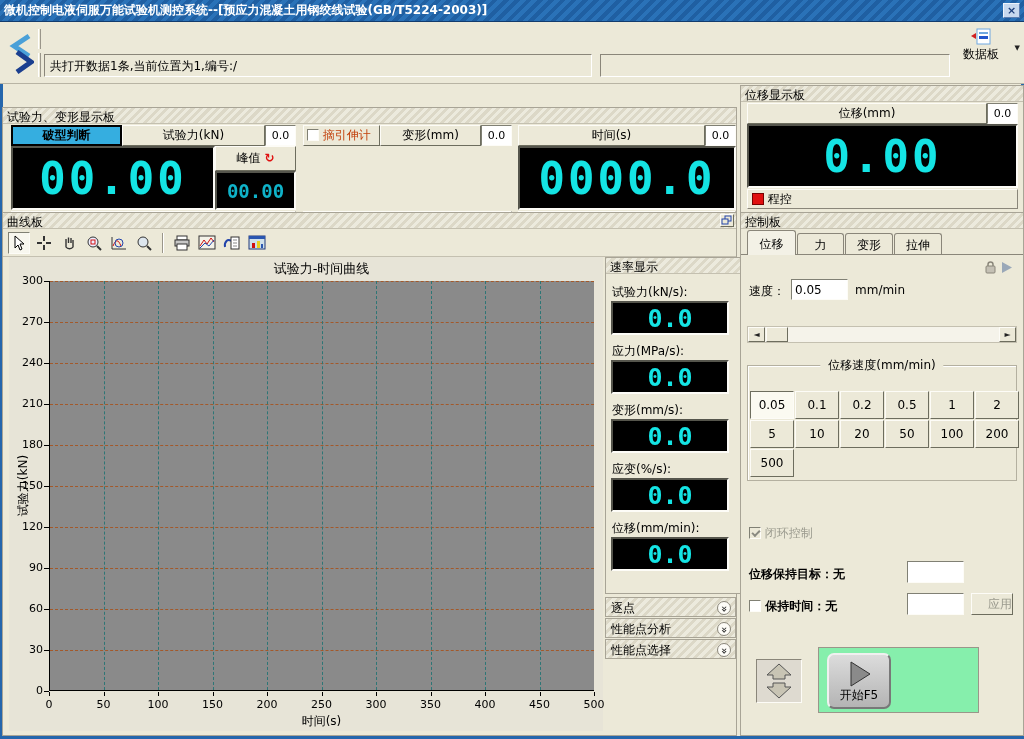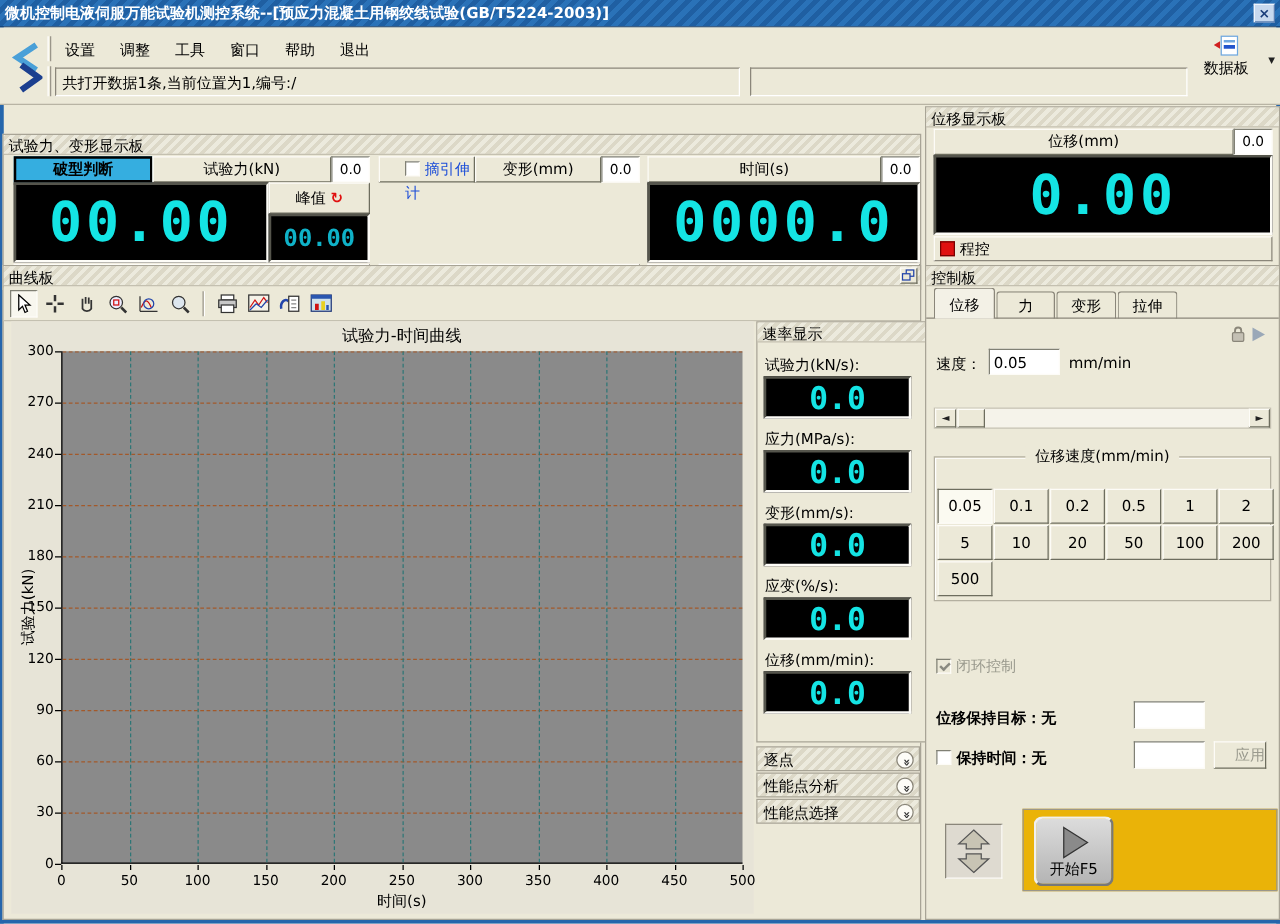--- a/index.html
+++ b/index.html
@@ -92,21 +92,21 @@
   #speed-group-title { position:absolute; left:50%; transform:translateX(-50%); top:-9px;
     background:#ece9d8; padding:0 8px; font-size:12px; white-space:nowrap; }
   .spd-btn { position:absolute; width:44px; height:28px; background:#ece9d8; border:1px solid;
     border-color:#fdfcf7 #6d6d5e #6d6d5e #fdfcf7; font-size:12px; text-align:center; line-height:26px; }
   .spd-btn.sel { background:#fbfaf1; border-color:#6d6d5e #fdfcf7 #fdfcf7 #6d6d5e; }
   .gray-text { color:#9a9a8e; }
   #apply-btn { position:absolute; background:#ece9d8; border:1px solid;
     border-color:#fdfcf7 #6d6d5e #6d6d5e #fdfcf7; font-size:12px; color:#9a9a8e; text-align:center; }
   #updown-btn { position:absolute; left:15px; top:446px; width:46px; height:44px; background:#dedad0;
     border:1px solid; border-color:#8a867a #fdfcf7 #fdfcf7 #8a867a; display:flex; align-items:center; justify-content:center; }
-  #startstop-frame { position:absolute; left:77px; top:434px; width:204px; height:66px; border:1px solid #9a968a; background:#eab308;padding-left:44px; }
+  #startstop-frame { position:absolute; left:77px; top:434px; width:161px; height:66px; border:1px solid #9a968a; background:#86efac;padding-left:44px; }
   #start-btn { position:absolute; left:8px; top:5px; width:64px; height:56px; border-radius:7px;
     background:linear-gradient(#dcdcdc,#b4b4b4); border:2px solid; border-color:#f0f0f0 #787878 #787878 #f0f0f0;
     text-align:center; font-size:12px; }
   #stop-btn { position:absolute; left:82px; top:5px; width:64px; height:56px; border-radius:7px;
     background:#ffff00; border:2px solid; border-color:#ffffa0 #a0a000 #a0a000 #ffffa0;
     text-align:center; font-size:12px; font-weight:bold; }
   .btn-caption { position:absolute; bottom:3px; width:100%; left:0; }
 </style>
 </head>
 <body>
@@ -118,28 +118,20 @@
     <div id="close-btn">×</div>
   </div>
 
   <div id="topbar">
     <svg id="logo" width="26" height="44" viewBox="0 0 26 44">
       <polyline points="21,4 6,14 21,24" fill="none" stroke="#4aa0d8" stroke-width="5"></polyline>
       <polyline points="9,20 23,30 9,40" fill="none" stroke="#1b3f8f" stroke-width="5"></polyline>
     </svg>
     <div class="vsep" style="left:38px; top:7px; height:20px;"></div>
     <div class="vsep" style="left:38px; top:31px; height:24px;"></div>
-    <div id="menubar">
-      <span class="menu-item">设置</span>
-      <span class="menu-item">调整</span>
-      <span class="menu-item">工具</span>
-      <span class="menu-item">窗口</span>
-      <span class="menu-item">帮助</span>
-      <span class="menu-item">退出</span>
-    </div>
     <div class="statusfield" style="left:44px; top:32px; width:548px;">共打开数据1条,当前位置为1,编号:/</div>
     <div class="statusfield" style="left:600px; top:32px; width:350px;"></div>
     <div id="databoard">
       <svg width="20" height="18" viewBox="0 0 20 18" style="display:block;margin:0 auto;">
         <polygon points="0,8 5,5 5,11" fill="#d02020"></polygon>
         <rect x="6" y="1" width="13" height="15" fill="#fff" stroke="#6fa8e0"></rect>
         <rect x="8" y="4" width="9" height="2" fill="#6fa8e0"></rect>
         <rect x="8" y="8" width="9" height="3" fill="#2255cc"></rect>
       </svg>
       <span class="dd">▼</span>
@@ -154,21 +146,21 @@
     <div class="hdr-btn raised" style="left:119px; top:17px; width:143px; height:21px; line-height:19px;">试验力(kN)</div>
     <div class="aux sunkenw" style="left:262px; top:17px; width:31px; height:21px;">0.0</div>
     <div class="lcd" style="left:8px; top:38px; width:204px; height:64px; font-size:44px; letter-spacing:3px;">00.00</div>
     <div class="hdr-btn raised" style="left:212px; top:38px; width:81px; height:25px; line-height:23px;">
       <span>峰值</span>
       <span style="color:#e01010; font-weight:bold;">↻</span>
     </div>
     <div class="lcd" style="left:212px; top:63px; width:81px; height:39px; font-size:19px; color:#0fb2c8;">00.00</div>
     <div class="range-bar" style="left:8px; top:103px; width:285px; height:20px; line-height:18px;">600.0kN</div>
 
-    <div class="hdr-btn raised" style="left:300px; top:17px; width:77px; height:21px; line-height:19px; color:#1d4ed8; text-align:left; padding-left:20px;">
+    <div class="hdr-btn raised" style="left:300px; top:17px; width:77px; height:21px; line-height:19px; color:#c2410c; text-align:left; padding-left:3px;">
       <span class="cb"></span>
       <span>摘引伸计</span>
     </div>
     <div class="hdr-btn raised" style="left:377px; top:17px; width:101px; height:21px; line-height:19px;">变形(mm)</div>
     <div class="aux sunkenw" style="left:478px; top:17px; width:31px; height:21px;">0.0</div>
     <div class="range-bar" style="left:300px; top:103px; width:209px; height:20px; line-height:18px;">10.0mm</div>
 
     <div class="hdr-btn raised" style="left:515px; top:17px; width:187px; height:21px; line-height:19px;">时间(s)</div>
     <div class="aux sunkenw" style="left:702px; top:17px; width:31px; height:21px;">0.0</div>
     <div class="lcd" style="left:515px; top:38px; width:218px; height:64px; font-size:44px; letter-spacing:3px;">0000.0</div>

